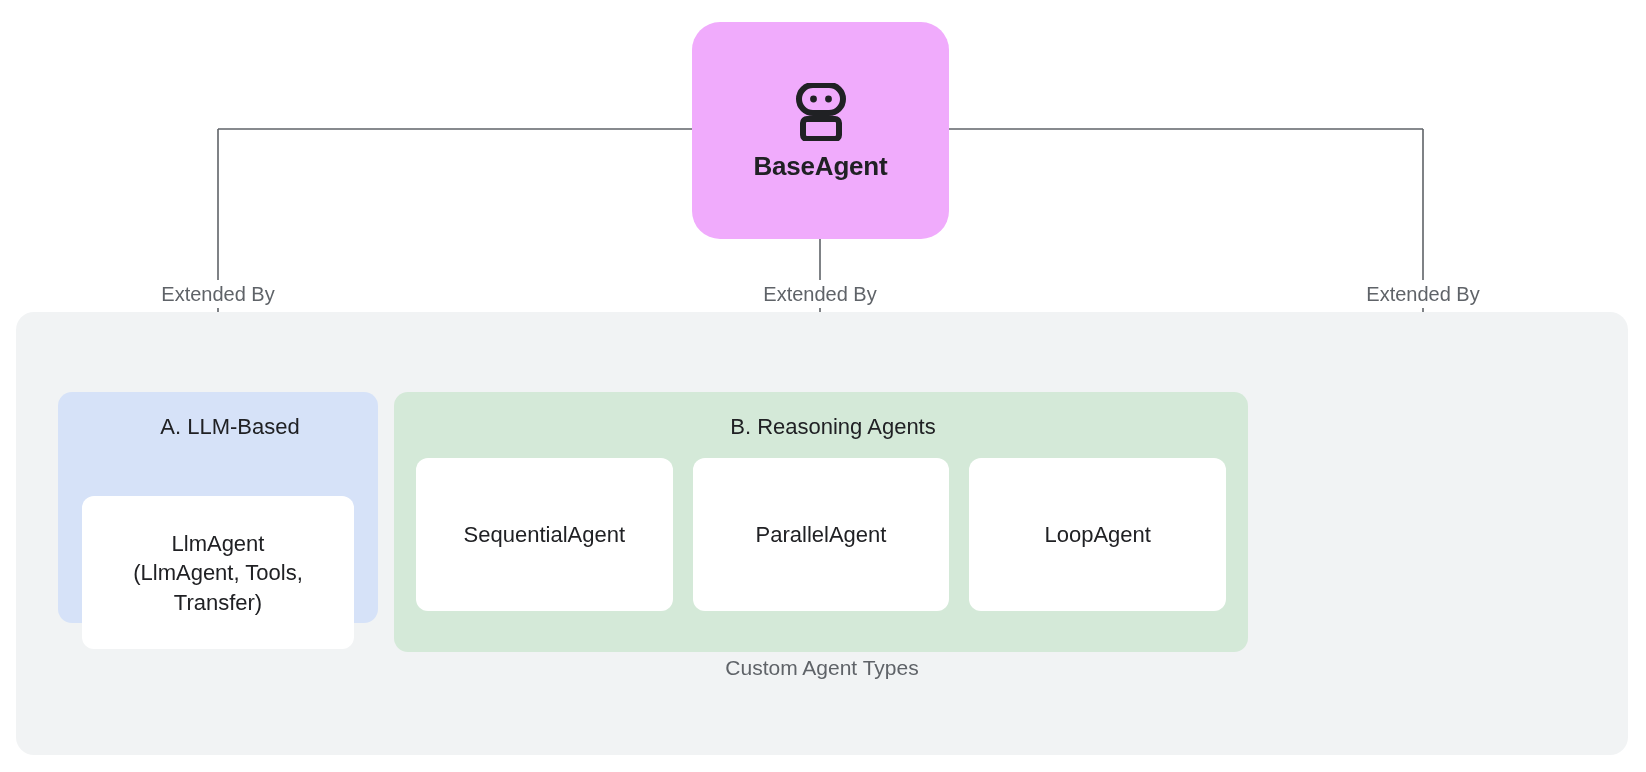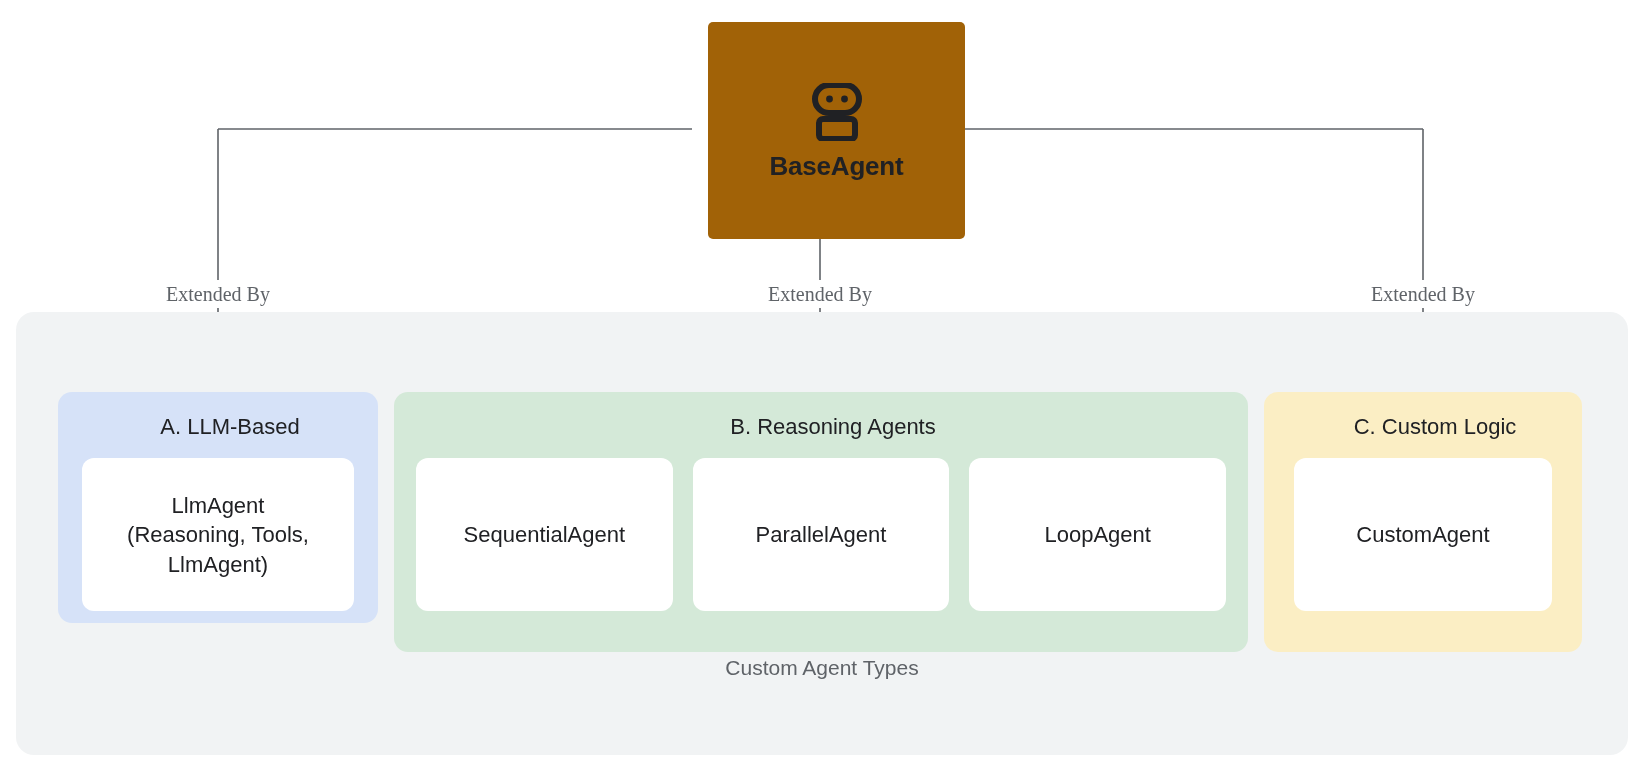--- a/index.html
+++ b/index.html
@@ -29,28 +29,27 @@
     pointer-events: none;
   }
 
   
   .root-node {
     position: absolute;
     left: 692px;
     top: 22px;
     width: 257px;
     height: 217px;
-    background: #a16207;
-    border-radius: 5px;
+    background: #f0abfc;
+    border-radius: 28px;
     display: flex;
     flex-direction: column;
     align-items: center;
     justify-content: center;
     box-sizing: border-box;
-    margin-left: 16px;
   }
   .root-icon {
     width: 52px;
     height: 58px;
     display: block;
     margin-bottom: 12px;
   }
   .root-label {
     font-size: 26px;
     font-weight: bold;
@@ -62,21 +61,20 @@
   
   .edge-label {
     position: absolute;
     font-size: 20px;
     color: #5f6368;
     background: #ffffff;
     padding: 2px 8px;
     white-space: nowrap;
     transform: translate(-50%, -50%);
     line-height: 1.2;
-    font-family: Liberation Serif, serif;
   }
 
   
   .group-container {
     position: absolute;
     left: 16px;
     top: 312px;
     width: 1612px;
     height: 443px;
     background: #f1f3f4;
@@ -135,20 +133,21 @@
   #panel-llm {
     left: 58px;
     top: 392px;
     width: 320px;
     height: 231px;
     background: #d6e2f8;
   }
   #panel-llm .card {
     width: 272px;
     height: 153px;
+    margin-top: 38px;
   }
 
   
   #panel-workflow {
     left: 394px;
     top: 392px;
     width: 854px;
     height: 260px;
     background: #d4e9d8;
   }
@@ -210,43 +209,35 @@
   <div class="group-container">
     <div class="group-caption">Custom Agent Types</div>
   </div>
 
   <div class="panel" id="panel-llm">
     <div class="panel-title">A. LLM-Based</div>
     <div class="panel-cards">
       <div class="card">
           <span>
             <div>LlmAgent</div>
-            <div>(Reasoning, Tools, LlmAgent)</div>
+            <div>(LlmAgent, Tools, Transfer)</div>
           </span>
         </div>
     </div>
   </div>
 
   <div class="panel" id="panel-workflow">
     <div class="panel-title">B. Reasoning Agents</div>
     <div class="panel-cards">
       <div class="card">
           <span>SequentialAgent</span>
         </div>
       <div class="card">
           <span>ParallelAgent</span>
         </div>
       <div class="card">
           <span>LoopAgent</span>
         </div>
     </div>
   </div>
 
-  <div class="panel" id="panel-custom">
-    <div class="panel-title">C. Custom Logic</div>
-    <div class="panel-cards">
-      <div class="card">
-          <span>CustomAgent</span>
-        </div>
-    </div>
-  </div>
 
 </div>
 
 </body></html>

